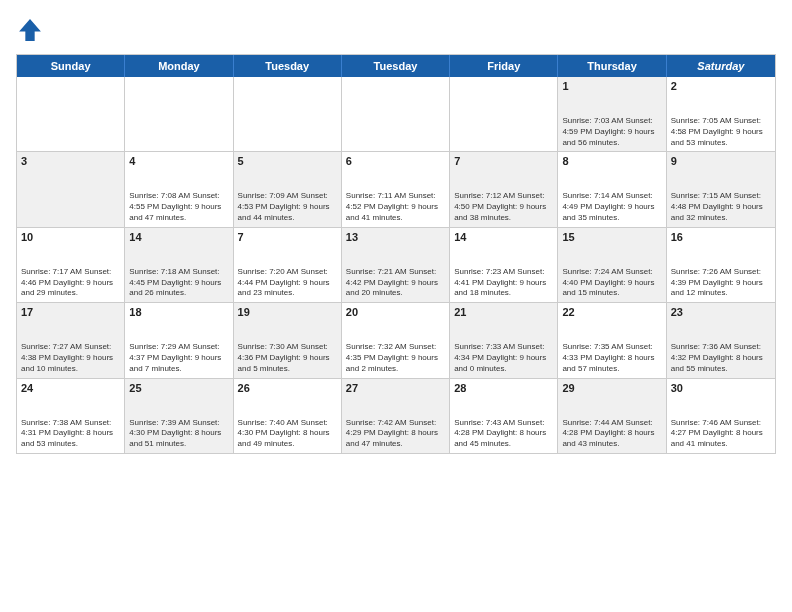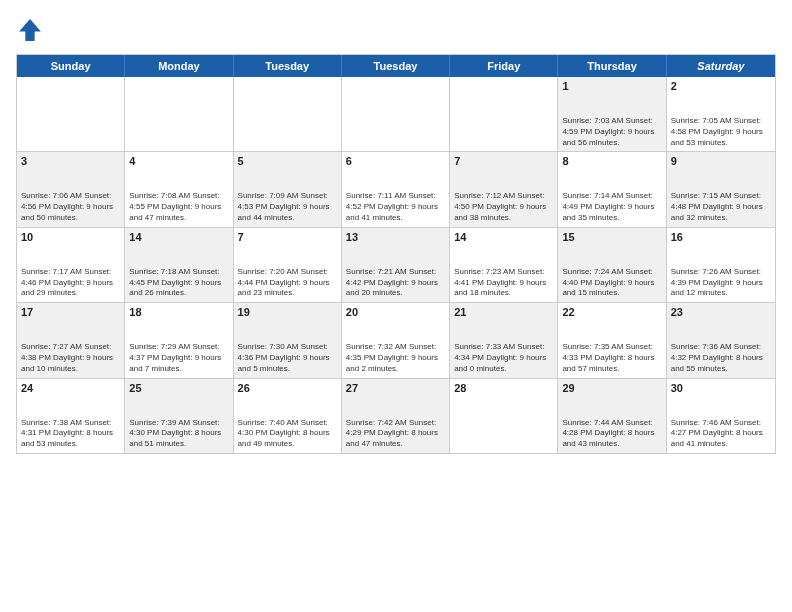--- a/index.html
+++ b/index.html
@@ -170,24 +170,20 @@
             <span class="day-num">2</span>
             <div class="day-info">Sunrise: 7:05 AM
 Sunset: 4:58 PM
 Daylight: 9 hours
 and 53 minutes.</div>
           </div>
         </div>
         <div class="cal-row">
           <div class="cal-cell shaded">
             <span class="day-num">3</span>
-            <div class="day-info">Sunrise: 7:06 AM
-Sunset: 4:56 PM
-Daylight: 9 hours
-and 50 minutes.</div>
           </div>
           <div class="cal-cell">
             <span class="day-num">4</span>
             <div class="day-info">Sunrise: 7:08 AM
 Sunset: 4:55 PM
 Daylight: 9 hours
 and 47 minutes.</div>
           </div>
           <div class="cal-cell shaded">
             <span class="day-num">5</span>
@@ -351,20 +347,24 @@
           </div>
           <div class="cal-cell shaded">
             <span class="day-num">27</span>
             <div class="day-info">Sunrise: 7:42 AM
 Sunset: 4:29 PM
 Daylight: 8 hours
 and 47 minutes.</div>
           </div>
           <div class="cal-cell">
             <span class="day-num">28</span>
+            <div class="day-info">Sunrise: 7:43 AM
+Sunset: 4:28 PM
+Daylight: 8 hours
+and 45 minutes.</div>
           </div>
           <div class="cal-cell shaded">
             <span class="day-num">29</span>
             <div class="day-info">Sunrise: 7:44 AM
 Sunset: 4:28 PM
 Daylight: 8 hours
 and 43 minutes.</div>
           </div>
           <div class="cal-cell">
             <span class="day-num">30</span>

